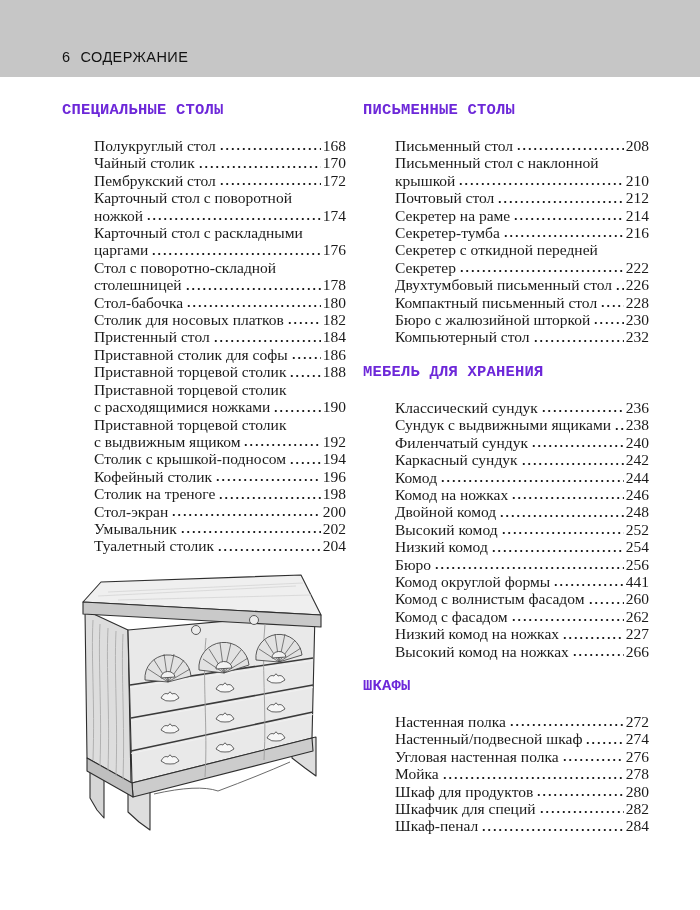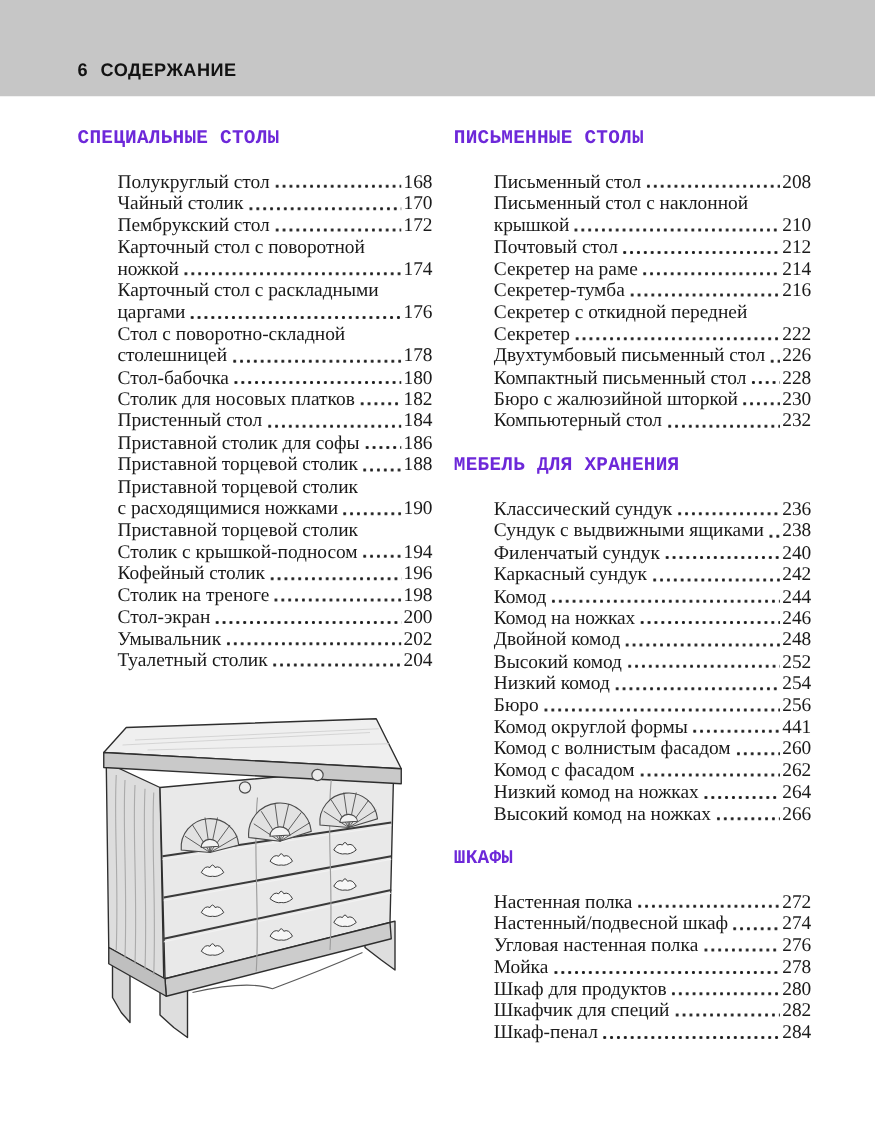--- a/index.html
+++ b/index.html
@@ -12,21 +12,21 @@
     position:relative;
   }
   .band{
     position:absolute; left:0; top:0;
     width:700px; height:77px;
     background:#c6c6c6;
   }
   .band-text{
     position:absolute; left:62px; bottom:12px;
     font-family:"Liberation Sans", sans-serif;
-    font-weight:700; font-size:14.5px;
+    font-weight:400; font-size:14.5px;
     letter-spacing:0.4px; color:#121212;
     white-space:nowrap;
     text-align:center;
   }
   .band-text .num{ margin-right:10px; }
 
   .col{ position:absolute; top:100px; }
   #col-left{ left:62px;  width:284px; }
   #col-right{ left:363px; width:286px; }
 
@@ -142,20 +142,25 @@
       </div>
       <div class="toc-line">
         <span class="t">с расходящимися ножками</span>
         <span class="dots"></span>
         <span class="pg">190</span>
       </div>
       <div class="toc-line">
         <span class="t">Приставной торцевой столик</span>
       </div>
       <div class="toc-line">
+        <span class="t">с выдвижным ящиком</span>
+        <span class="dots"></span>
+        <span class="pg">192</span>
+      </div>
+      <div class="toc-line">
         <span class="t">Столик с крышкой-подносом</span>
         <span class="dots"></span>
         <span class="pg">194</span>
       </div>
       <div class="toc-line">
         <span class="t">Кофейный столик</span>
         <span class="dots"></span>
         <span class="pg">196</span>
       </div>
       <div class="toc-line">
@@ -303,21 +308,21 @@
         <span class="pg">260</span>
       </div>
       <div class="toc-line">
         <span class="t">Комод с фасадом</span>
         <span class="dots"></span>
         <span class="pg">262</span>
       </div>
       <div class="toc-line">
         <span class="t">Низкий комод на ножках</span>
         <span class="dots"></span>
-        <span class="pg">264</span>
+        <span class="pg">227</span>
       </div>
       <div class="toc-line">
         <span class="t">Высокий комод на ножках</span>
         <span class="dots"></span>
         <span class="pg">266</span>
       </div>
     </section>
     <section class="toc-section">
       <h2 class="sec-title">ШКАФЫ</h2>
       <div class="toc-line">

